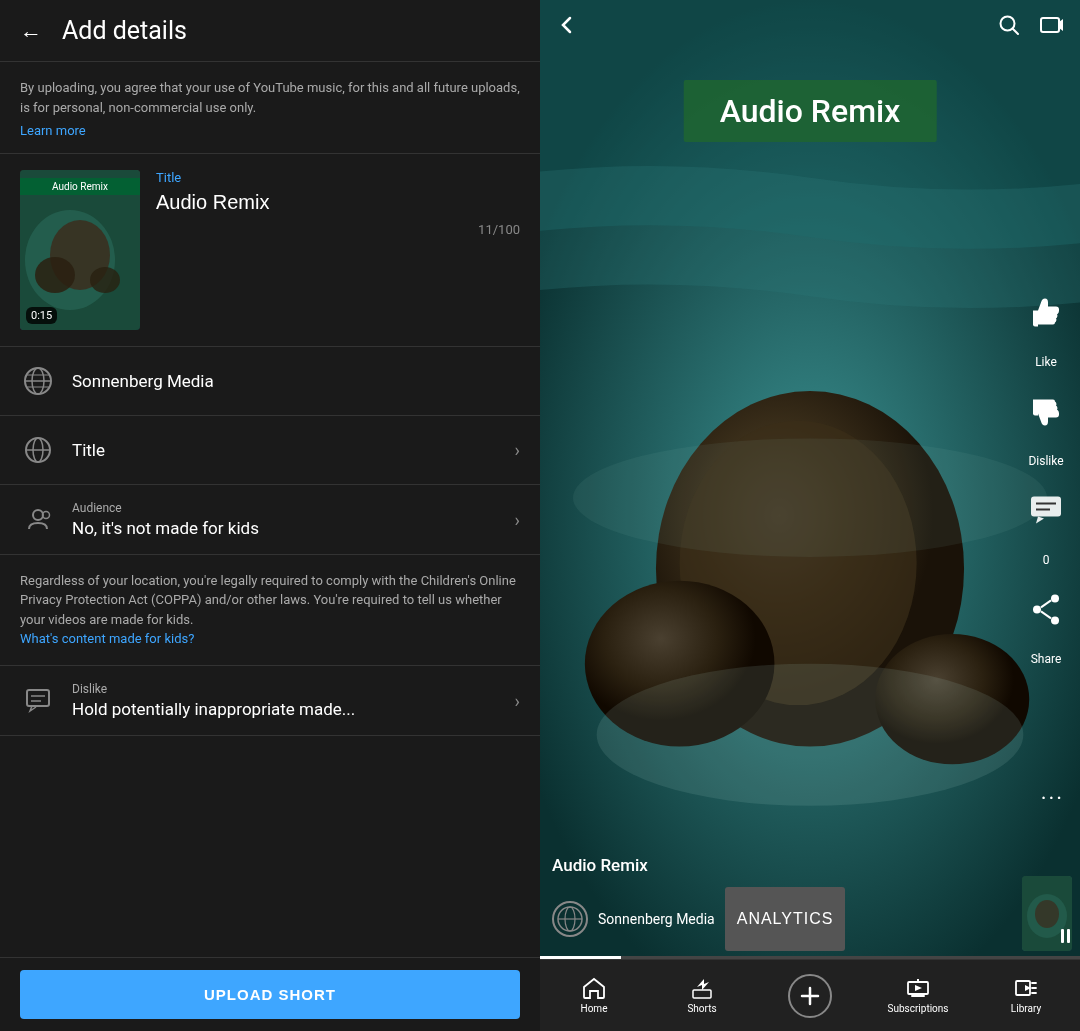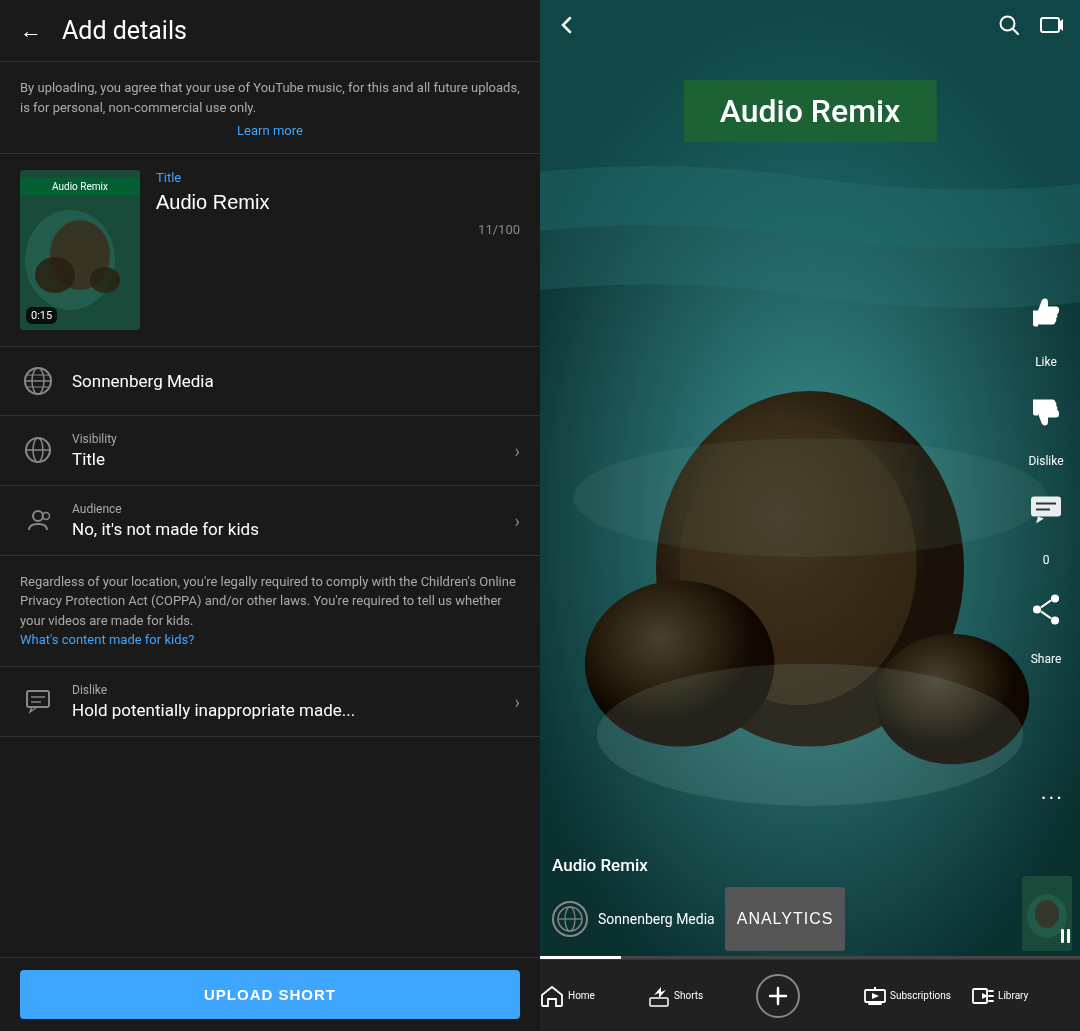--- a/index.html
+++ b/index.html
@@ -52,21 +52,20 @@
       border-bottom: 1px solid #333;
       flex-shrink: 0;
     }
 
     .disclaimer .learn-more {
       color: #3ea6ff;
       cursor: pointer;
       text-decoration: none;
       display: block;
       margin-top: 4px;
-      text-align: center;
     }
 
     .title-section {
       padding: 16px 20px;
       border-bottom: 1px solid #333;
       flex-shrink: 0;
     }
 
     .title-row {
       display: flex;
@@ -433,21 +432,21 @@
       height: 72px;
       background: #212121;
       display: flex;
       align-items: center;
       justify-content: space-around;
       border-top: 1px solid #333;
     }
 
     .nav-item {
       display: flex;
-      flex-direction: row;
+      flex-direction: column;
       align-items: center;
       gap: 4px;
       cursor: pointer;
       flex: 1;
     }
 
     .nav-icon {
       font-size: 22px;
       color: #fff;
       line-height: 1;
@@ -548,21 +547,20 @@
 
     <div class="row-item">
       <div class="row-icon">
         <svg width="28" height="28" viewBox="0 0 28 28">
           <circle cx="14" cy="14" r="12" fill="none" stroke="#888" stroke-width="2"></circle>
           <ellipse cx="14" cy="14" rx="5" ry="12" fill="none" stroke="#888" stroke-width="1.5"></ellipse>
           <line x1="2" y1="14" x2="26" y2="14" stroke="#888" stroke-width="1.5"></line>
         </svg>
       </div>
       <div class="row-text">
-        <div class="row-label">Visibility</div>
         <div class="row-value">Title</div>
       </div>
       <div class="row-chevron">›</div>
     </div>
 
     <div class="row-item">
       <div class="row-icon">
         <svg width="28" height="28" viewBox="0 0 28 28">
           <circle cx="14" cy="10" r="5" fill="none" stroke="#888" stroke-width="2"></circle>
           <path d="M5 24 Q5 18 14 18 Q23 18 23 24" fill="none" stroke="#888" stroke-width="2"></path>

